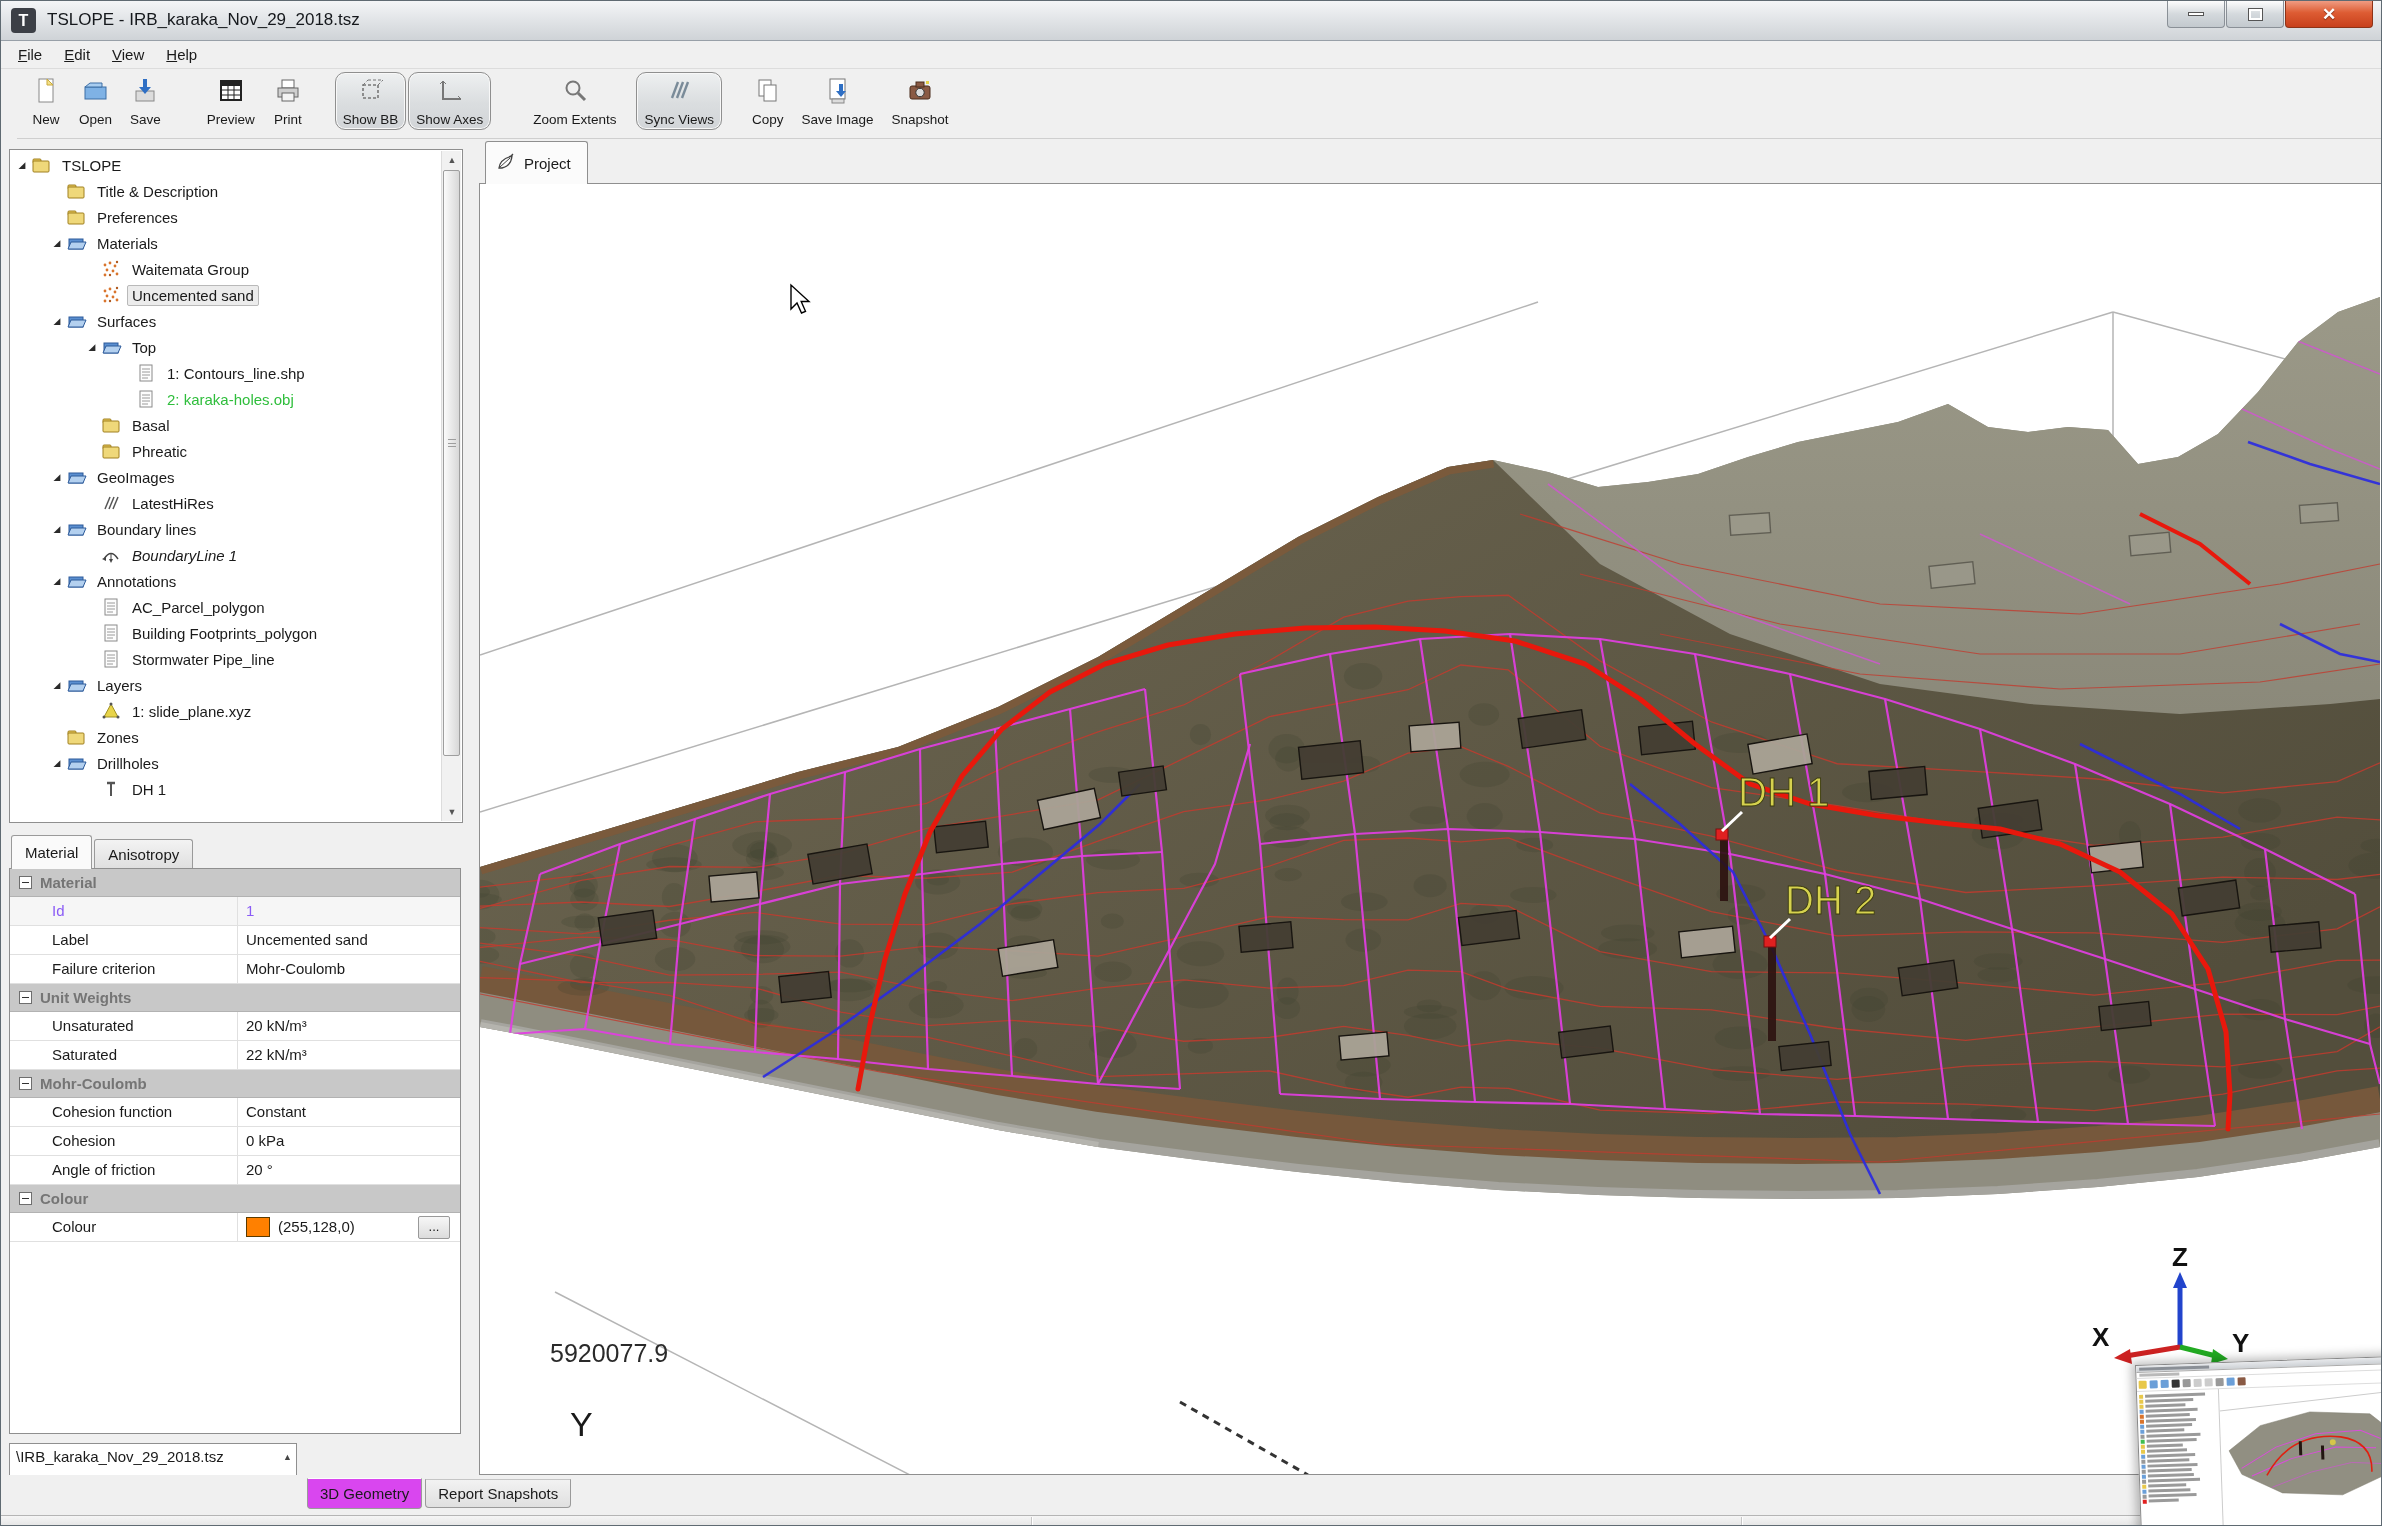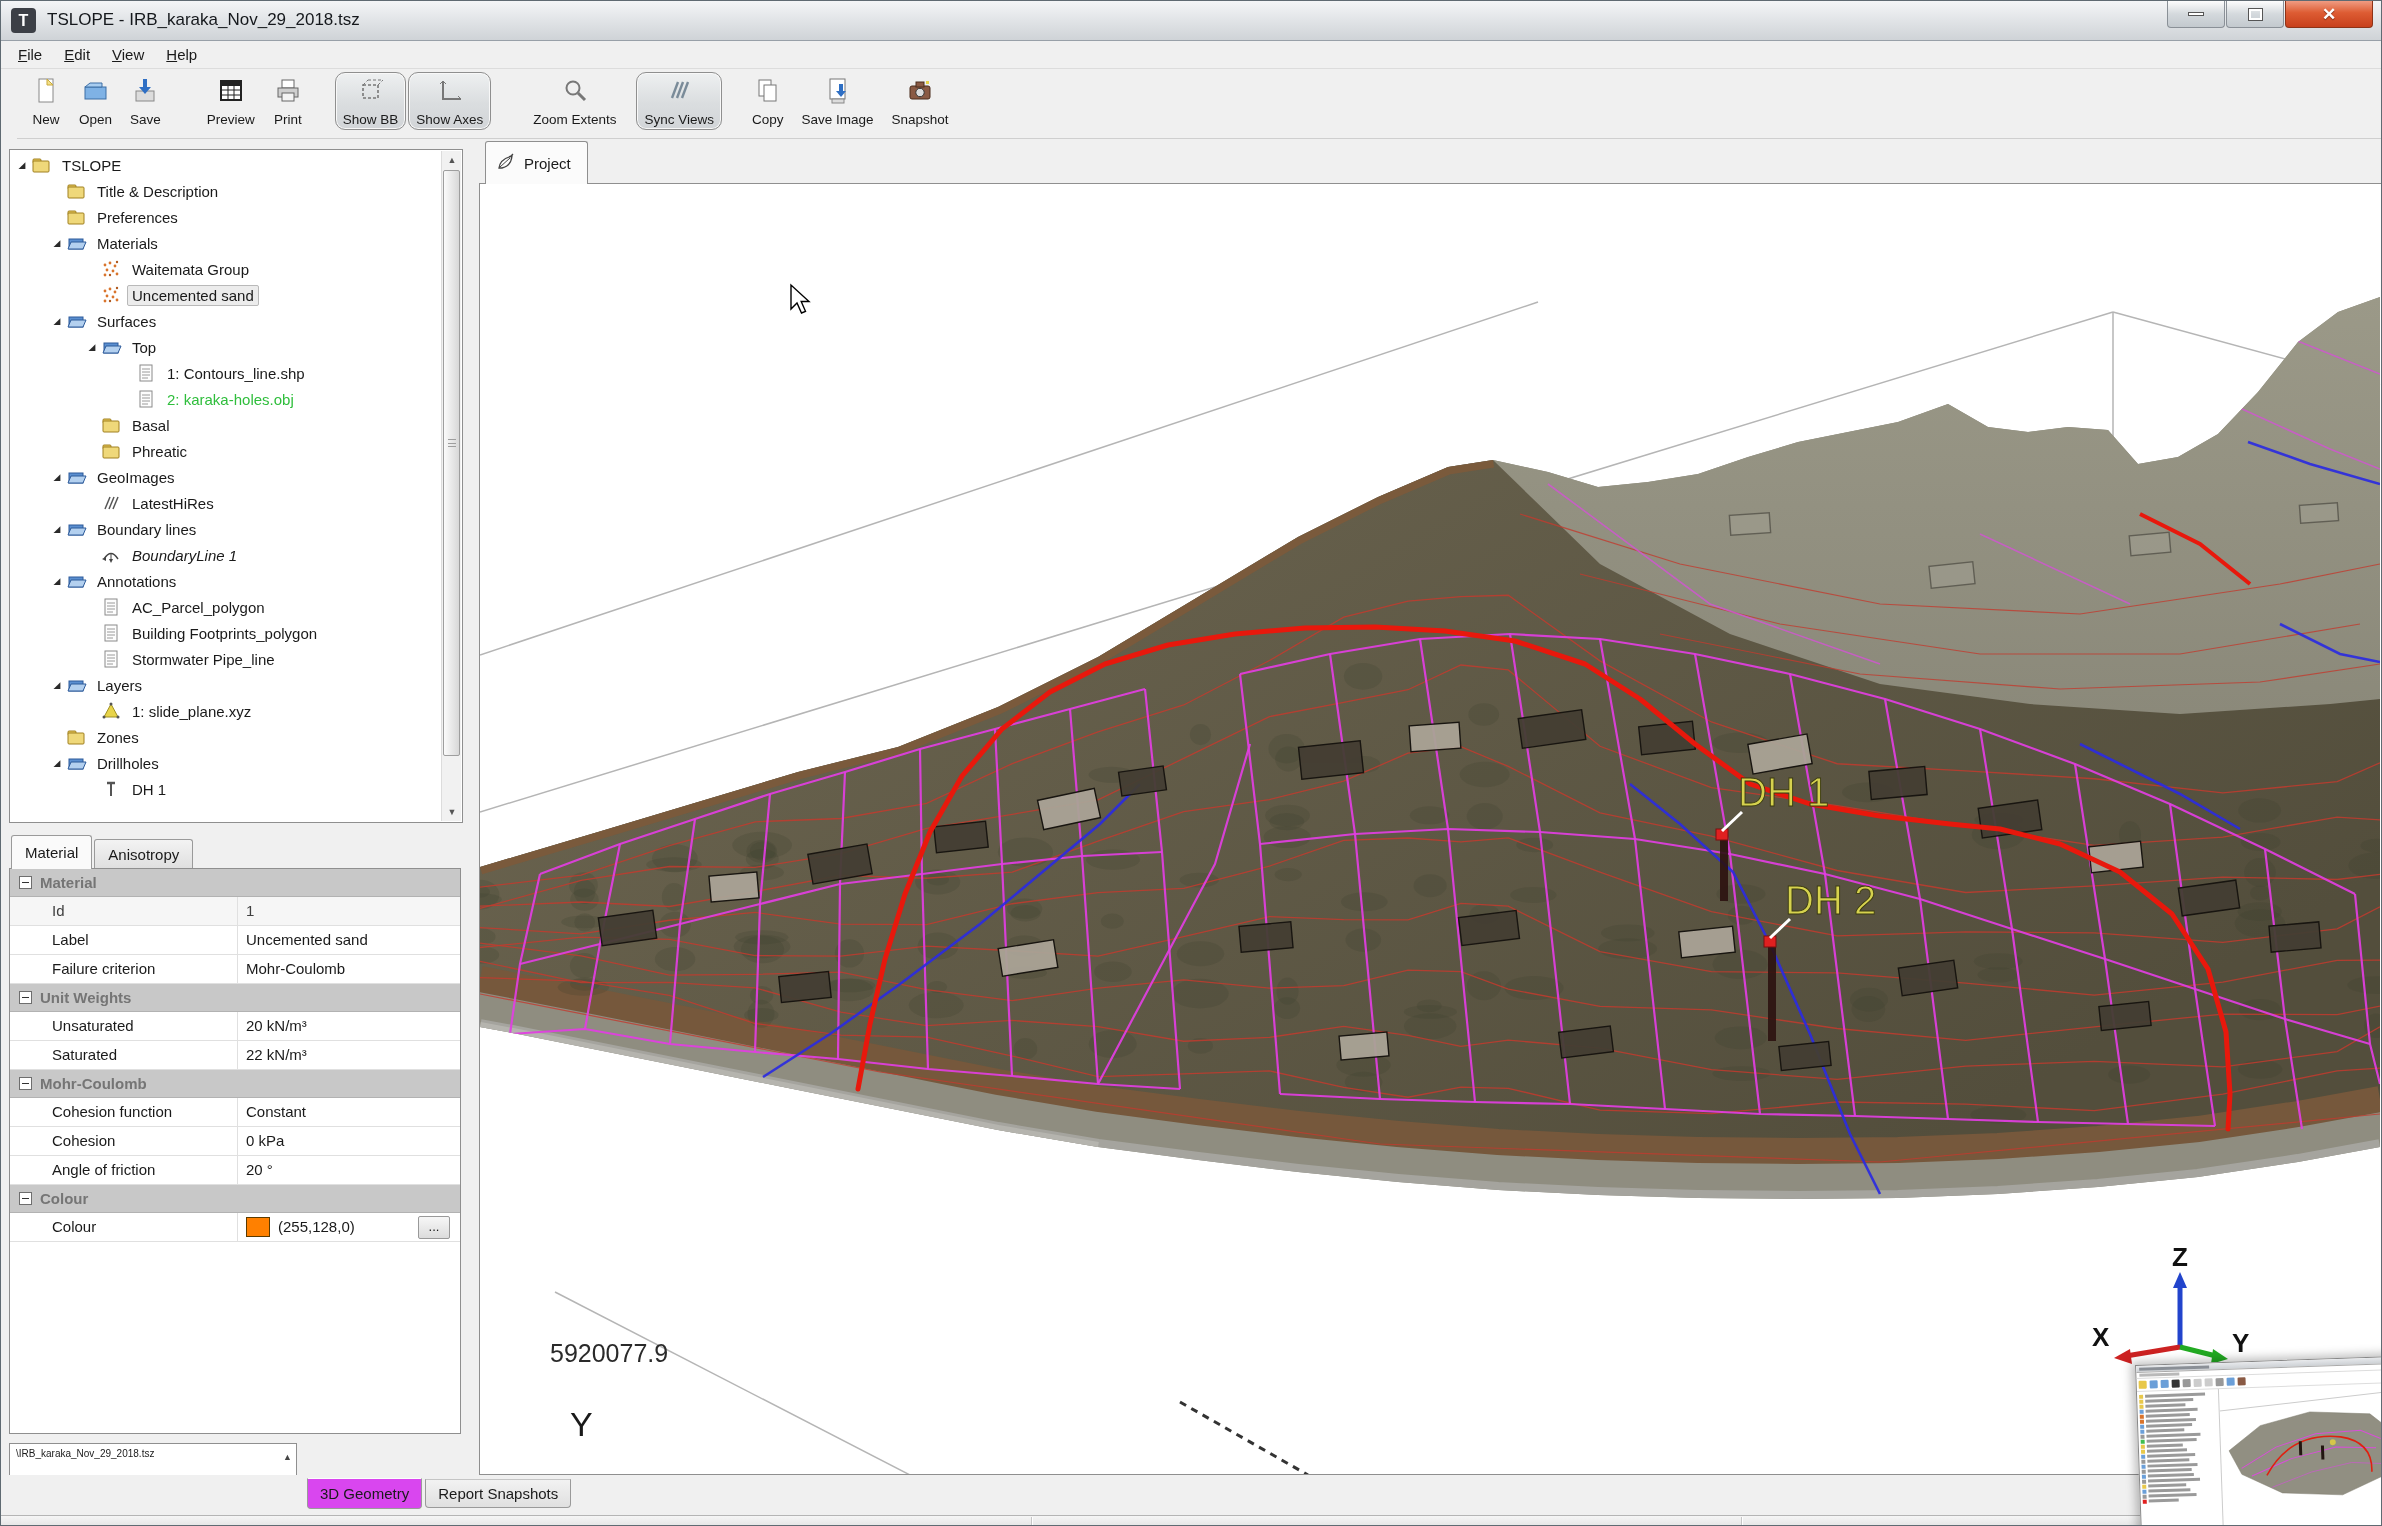--- a/index.html
+++ b/index.html
@@ -60,28 +60,28 @@
   .ptab.active{background:#fafafa;padding:8px 13px;position:relative;z-index:2;}
   #prop-grid{position:absolute;left:8px;top:867px;width:452px;height:566px;background:#fff;
     border:1px solid #8f8f8f;overflow:hidden;font-size:15px;}
   .pcat{height:28px;background:#c8c8c8;color:#757575;font-weight:bold;display:flex;align-items:center;
     border-bottom:1px solid #b2b2b2;}
   .pminus{width:13px;height:13px;border:1px solid #6e6e6e;background:#fff;margin:0 8px 0 9px;position:relative;}
   .pminus:before{content:"";position:absolute;left:2px;top:5px;width:7px;height:1px;background:#333;}
   .prow{height:29px;display:flex;border-bottom:1px solid #e0e0e0;}
   .pname{width:228px;padding:5px 4px 0 42px;border-right:1px solid #e0e0e0;}
   .pval{flex:1;padding:5px 4px 0 8px;display:flex;align-items:flex-start;}
-  .prow.muted .pname,.prow.muted .pval{color:#404040;}
+  .prow.muted .pname,.prow.muted .pval{color:#8b5cf6;}
   .prow.muted{background:#f6f6f6;}
   .swatch{width:24px;height:20px;border:1px solid #5a3a00;margin-right:8px;margin-top:-1px;}
   .dots-btn{margin-left:auto;margin-right:6px;margin-top:-2px;width:32px;height:23px;border:1px solid #999;
     border-radius:2px;background:linear-gradient(#f7f7f7,#dcdcdc);font-size:13px;text-align:center;line-height:20px;}
   
   #file-box{position:absolute;left:8px;top:1442px;width:288px;height:70px;background:#fff;border:1px solid #8f8f8f;}
-  #file-text{position:absolute;left:6px;top:4px;font-size:10px;}
+  #file-text{position:absolute;left:6px;top:4px;font-size:15px;}
   #file-scroll{position:absolute;right:0;top:0;bottom:0;width:22px;}
   .farrow{position:absolute;right:4px;font-size:9px;color:#444;}
   
   #proj-tab{position:absolute;left:484px;top:140px;height:43px;padding:0 16px 0 10px;background:#fbfbfb;
     border:1px solid #8f8f8f;border-bottom:none;border-radius:3px 3px 0 0;display:flex;align-items:center;font-size:15px;z-index:3;}
   #proj-tab .ticon{margin-right:6px;}
   #viewport{position:absolute;left:478px;top:182px;width:1904px;height:1292px;background:#fff;border:1px solid #8f8f8f;}
   #scene{position:absolute;left:0;top:0;}
   
   #bottom-strip{position:absolute;left:0;top:1474px;width:100%;height:40px;background:#f0f0f0;}

